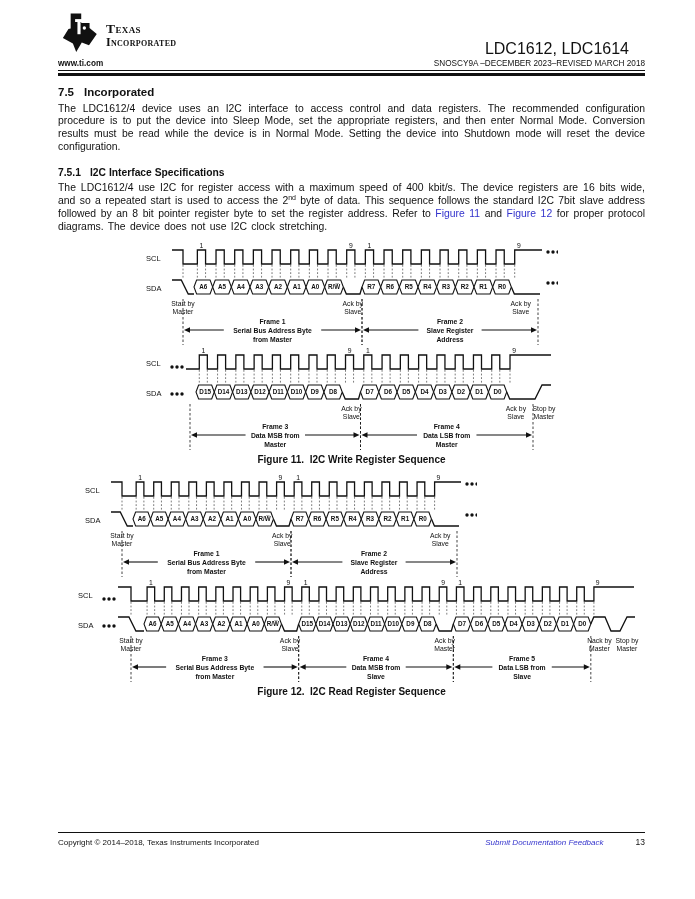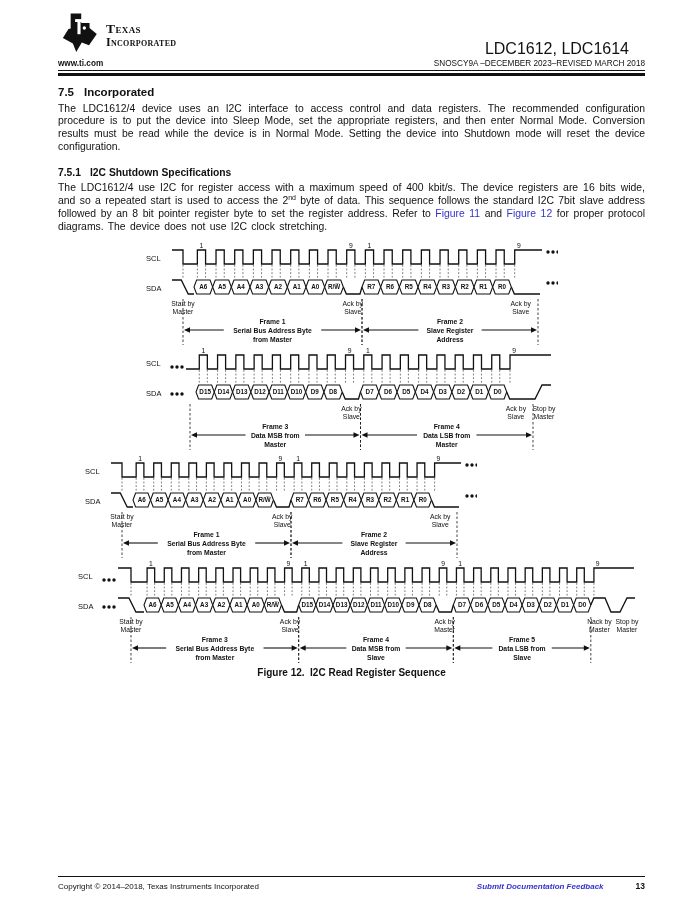--- a/index.html
+++ b/index.html
@@ -27,23 +27,23 @@
   .secnum3{display:inline-block;min-width:32px;}
   p.body{font-size:10.4px;line-height:12.9px;text-align:justify;margin:4px 0 9px 0;word-spacing:1.4px;}
   p.body sup{font-size:7px;line-height:0;}
   a.doclink{color:#3333CC;text-decoration:none;cursor:pointer;}
   a.ilink{color:#3333CC;font-style:italic;text-decoration:none;cursor:pointer;}
   
   .figure{margin-top:4px;}
   .figure svg{display:block;}
   .caption{font-size:10px;font-weight:bold;text-align:center;margin:2px 0 10px 0;}
   
-  .footer{position:absolute;left:58px;right:50px;top:876px;border-top:1.2px solid #111;}
+  .footer{position:absolute;left:58px;right:50px;top:832px;border-top:1.2px solid #111;}
   .footrow{display:flex;justify-content:space-between;align-items:baseline;padding-top:4px;font-size:8px;}
-  .footright{display:flex;align-items:baseline;font-weight:bold;}
+  .footright{display:flex;align-items:baseline;}
   .pageno{margin-left:32px;font-size:8.5px;color:#111;}
   .prodline{text-align:center;font-size:8.5px;margin-top:4px;}
 </style>
 </head>
 <body>
 
 <div class="page">
   <div class="content">
 
     <div class="hdr">
@@ -66,21 +66,21 @@
         <span class="site">www.ti.com</span>
         <span>SNOSCY9A –DECEMBER 2023–REVISED MARCH 2018</span>
       </div>
       <div class="rule-thin"></div>
       <div class="rule-thick"></div>
     </div>
 
     <h2 class="sec"><span class="secnum">7.5</span><span>Incorporated</span></h2>
     <p class="body">The LDC1612/4 device uses an I2C interface to access control and data registers. The recommended configuration procedure is to put the device into Sleep Mode, set the appropriate registers, and then enter Normal Mode. Conversion results must be read while the device is in Normal Mode. Setting the device into Shutdown mode will reset the device configuration.</p>
 
-    <h3 class="sec"><span class="secnum3">7.5.1</span><span>I2C Shutdown Specifications</span></h3>
+    <h3 class="sec"><span class="secnum3">7.5.1</span><span>I2C Interface Specifications</span></h3>
     <p class="body">The LDC1612/4 use I2C for register access with a maximum speed of 400 kbit/s. The device registers are 16 bits wide, and so a repeated start is used to access the 2<sup>nd</sup> byte of data. This sequence follows the standard I2C 7bit slave address followed by an 8 bit pointer register byte to set the register address. Refer to <a class="doclink">Figure 11</a> and <a class="doclink">Figure 12</a> for proper protocol diagrams. The device does not use I2C clock stretching.</p>
 
     <div class="figure">
       <svg width="412" height="104" style="margin-left:88px">
           <text x="0" y="18" font-size="7.5" font-weight="400" text-anchor="start" font-family="&quot;Liberation Sans&quot;,sans-serif" fill="#111">SCL</text>
           <text x="0" y="48" font-size="7.5" font-weight="400" text-anchor="start" font-family="&quot;Liberation Sans&quot;,sans-serif" fill="#111">SDA</text>
           <line x1="37" y1="22" x2="37" y2="36" stroke="#444" stroke-width="0.7" stroke-dasharray="1.8,1.8"></line>
           <line x1="51.36" y1="22" x2="51.36" y2="36" stroke="#444" stroke-width="0.7" stroke-dasharray="1.8,1.8"></line>
           <line x1="59.57333333333334" y1="22" x2="59.57333333333334" y2="36" stroke="#444" stroke-width="0.7" stroke-dasharray="1.8,1.8"></line>
           <line x1="70.02666666666667" y1="22" x2="70.02666666666667" y2="36" stroke="#444" stroke-width="0.7" stroke-dasharray="1.8,1.8"></line>
@@ -285,20 +285,21 @@
           <line x1="214.5" y1="56" x2="214.5" y2="102" stroke="#111" stroke-width="0.8" stroke-dasharray="2.5,2"></line>
           <line x1="387" y1="56" x2="387" y2="102" stroke="#111" stroke-width="0.8" stroke-dasharray="2.5,2"></line>
           <line x1="220.5" y1="87" x2="271.05" y2="87" stroke="#111" stroke-width="1.1"></line>
           <line x1="330.45" y1="87" x2="381" y2="87" stroke="#111" stroke-width="1.1"></line>
           <path d="M215.5 87L221.5 84.2V89.8Z" fill="#111"></path>
           <path d="M386 87L380 84.2V89.8Z" fill="#111"></path>
           <text x="300.75" y="80.5" font-size="6.8" font-weight="700" text-anchor="middle" font-family="&quot;Liberation Sans&quot;,sans-serif" fill="#111">Frame 4</text>
           <text x="300.75" y="89.5" font-size="6.8" font-weight="700" text-anchor="middle" font-family="&quot;Liberation Sans&quot;,sans-serif" fill="#111">Data LSB from</text>
           <text x="300.75" y="98.5" font-size="6.8" font-weight="700" text-anchor="middle" font-family="&quot;Liberation Sans&quot;,sans-serif" fill="#111">Master</text>
         </svg>
+      <div class="caption">Figure 11.&nbsp; I2C Write Register Sequence</div>
     </div>
 
     <div class="figure">
       <svg width="392" height="104" style="margin-left:27px">
           <text x="0" y="18" font-size="7.5" font-weight="400" text-anchor="start" font-family="&quot;Liberation Sans&quot;,sans-serif" fill="#111">SCL</text>
           <text x="0" y="48" font-size="7.5" font-weight="400" text-anchor="start" font-family="&quot;Liberation Sans&quot;,sans-serif" fill="#111">SDA</text>
           <line x1="37" y1="22" x2="37" y2="36" stroke="#444" stroke-width="0.7" stroke-dasharray="1.8,1.8"></line>
           <line x1="51.16" y1="22" x2="51.16" y2="36" stroke="#444" stroke-width="0.7" stroke-dasharray="1.8,1.8"></line>
           <line x1="58.88444444444445" y1="22" x2="58.88444444444445" y2="36" stroke="#444" stroke-width="0.7" stroke-dasharray="1.8,1.8"></line>
           <line x1="68.71555555555555" y1="22" x2="68.71555555555555" y2="36" stroke="#444" stroke-width="0.7" stroke-dasharray="1.8,1.8"></line>

